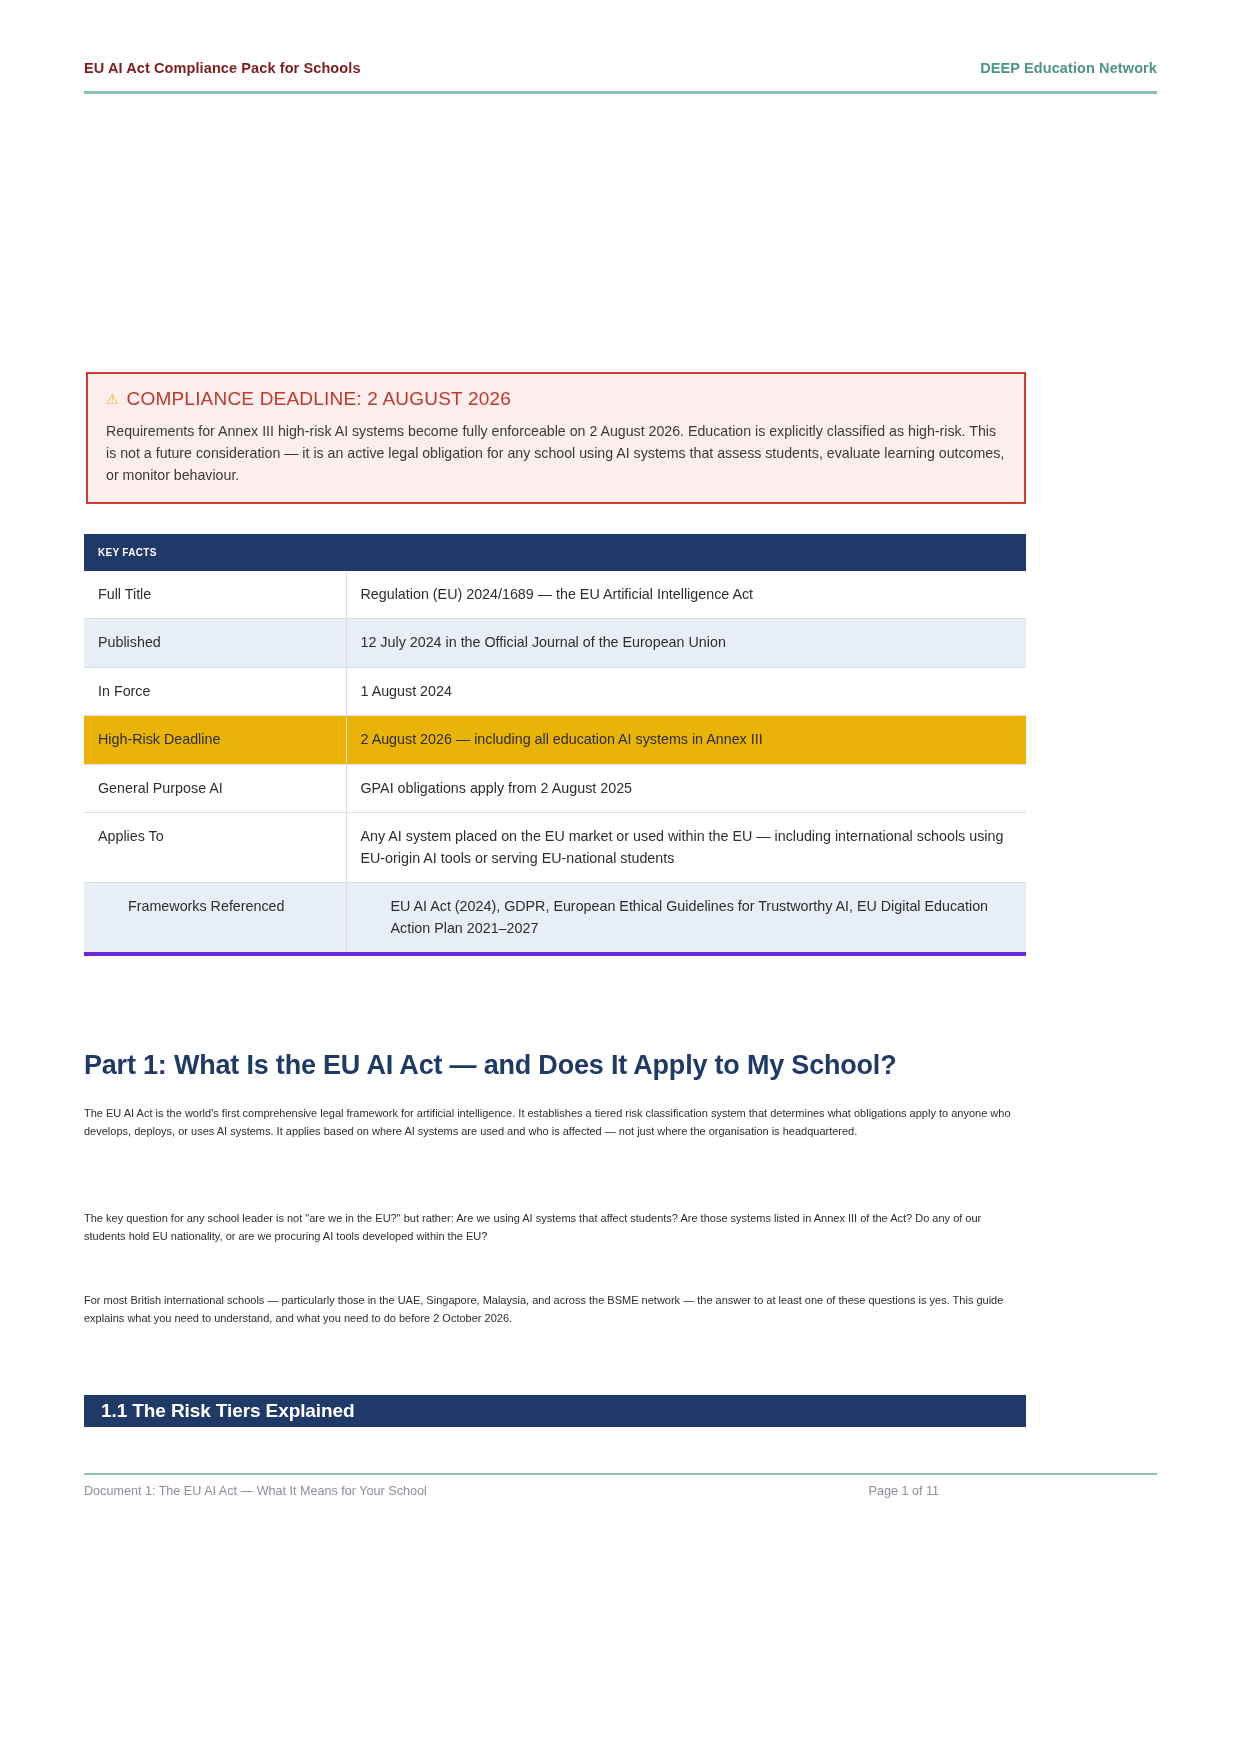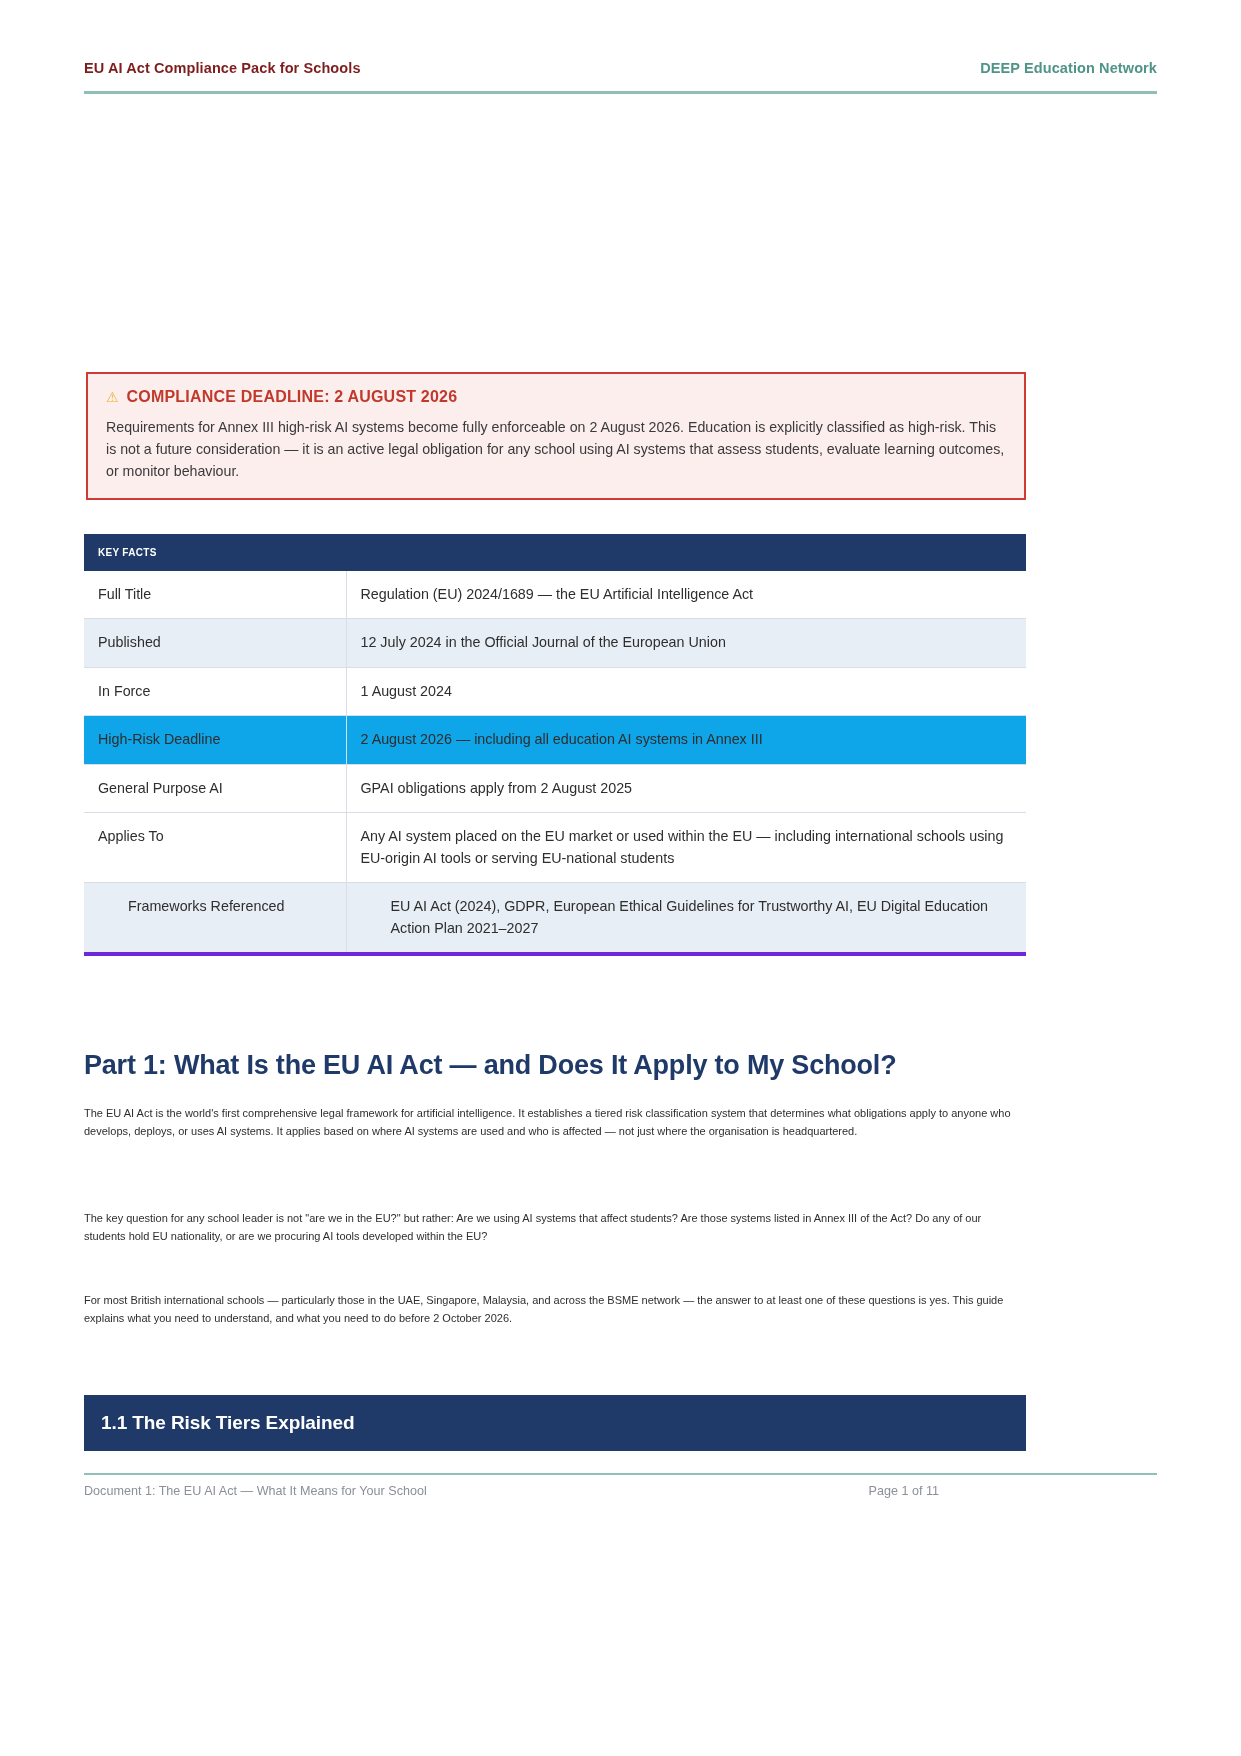--- a/index.html
+++ b/index.html
@@ -104,22 +104,22 @@
     align-items: center;
     gap: 8px;
     margin-bottom: 10px;
   }
   .alert-icon {
     font-size: 14px;
     line-height: 1;
     color: #e8b325;
   }
   .alert-title {
-    font-size: 16px;
-    font-weight: bold;
+    font-size: 19px;
+    font-weight: normal;
     color: #c0392b;
     letter-spacing: 0.2px;
   }
   .alert-body {
     font-size: 14.2px;
     line-height: 1.55;
     color: #3a3a3a;
   }
 
   
@@ -148,21 +148,21 @@
     border-bottom: 1px solid #d9dee6;
     vertical-align: top;
     line-height: 1.5;
   }
   .kf-table td.kf-label {
     width: 262px;
     border-right: 1px solid #d9dee6;
   }
   .kf-table tr.row-alt td { background: #e8eef5; }
   .kf-table tr.row-plain td { background: #ffffff; }
-  .kf-table tr.row-warn td { background: #0ea5e9; }
+  .kf-table tr.row-warn td { background: #eab308; }
   .kf-table tr.row-danger td { background: #fbe9e9; }
   .kf-table tr:last-child td { border-bottom: 4px solid #6d28d9; padding-left: 44px; }
 
   
   .part-heading {
     position: absolute;
     left: 84px;
     top: 1098px;
     width: 950px;
     font-size: 27px;
@@ -183,21 +183,21 @@
   .para-1 { top: 1058px; }
   .para-2 { top: 1168px; }
   .para-3 { top: 1286px; }
 
   
   .subsection-bar {
     position: absolute;
     left: 84px;
     top: 1395px;
     width: 942px;
-    height: 56px;
+    height: 32px;
     background: #1f3a68;
     display: flex;
     align-items: center;
     padding-left: 17px;
   }
   .subsection-bar-text {
     font-size: 19px;
     font-weight: bold;
     color: #ffffff;
     letter-spacing: -0.1px;

